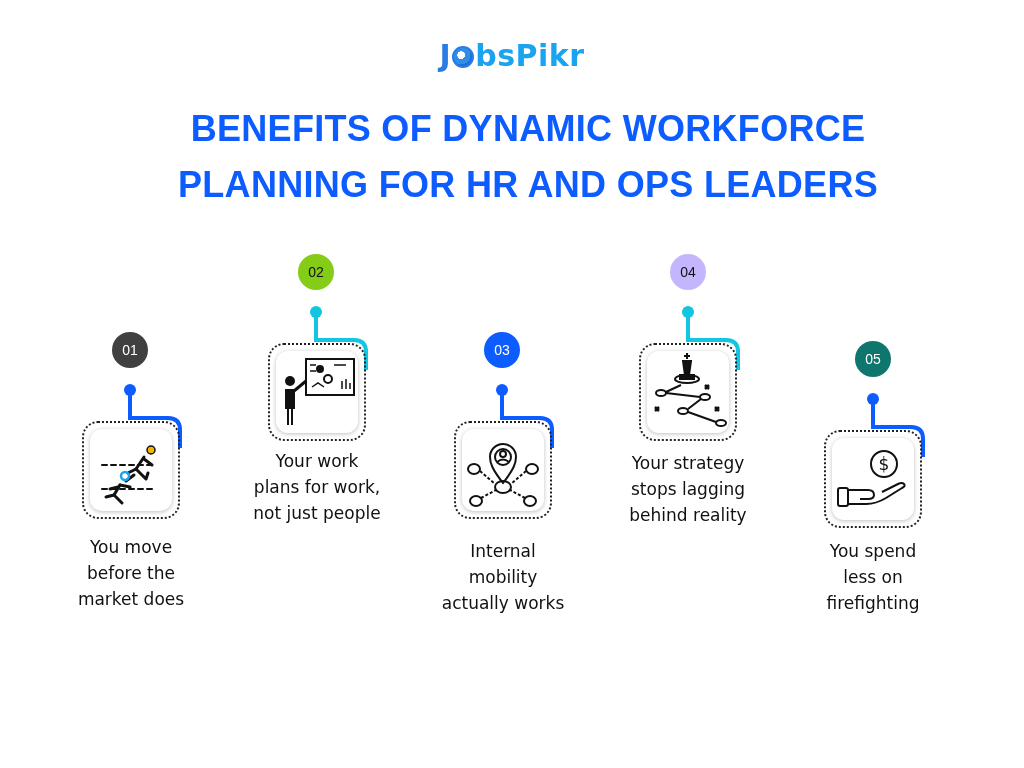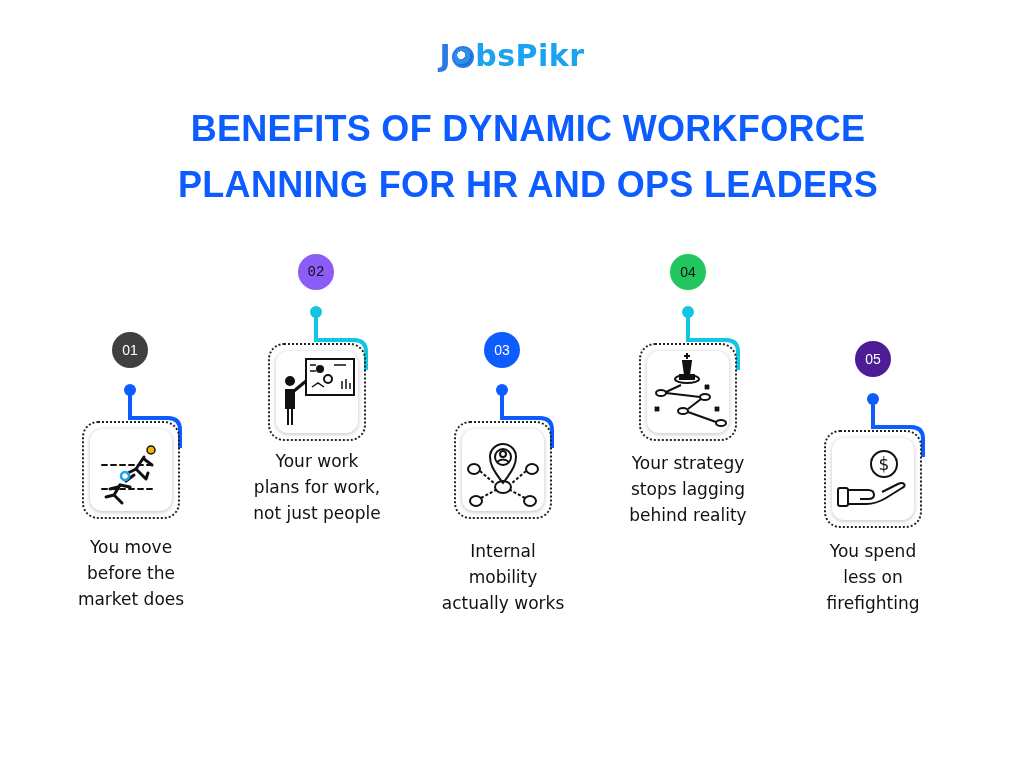--- a/index.html
+++ b/index.html
@@ -57,21 +57,21 @@
     </div>
   </div>
   <div class="caption" style="left:31px;top:534px;">
     <span>You move</span>
     <span>before the</span>
     <span>market does</span>
   </div>
 </div>
 
 <div>
-  <div class="badge cyan" style="left:298px;top:254px;background:#8b5cf6;font-family:Liberation Mono, monospace;">02</div>
+  <div class="badge cyan" style="left:298px;top:254px;background:#84cc16;">02</div>
   <svg class="connector" style="left:266px;top:302px;" width="110" height="80">
     <circle cx="50" cy="10" r="6" fill="#12c5e0"></circle>
     <path d="M50 10 V38 H88 Q100 38 100 50 V68" stroke="#12c5e0" stroke-width="4" fill="none"></path>
   </svg>
   <div class="box-outer" style="left:268px;top:343px;">
     <div class="box-inner">
       <svg width="82" height="82" viewBox="0 0 82 82">
         <rect x="30" y="8" width="48" height="36" fill="#fff" stroke="#111" stroke-width="2"></rect>
         <circle cx="44" cy="18" r="4" fill="#111"></circle>
         <circle cx="52" cy="28" r="4" fill="none" stroke="#111" stroke-width="2"></circle>
@@ -114,21 +114,21 @@
     </div>
   </div>
   <div class="caption" style="left:403px;top:538px;">
     <span>Internal</span>
     <span>mobility</span>
     <span>actually works</span>
   </div>
 </div>
 
 <div>
-  <div class="badge cyan" style="left:670px;top:254px;background:#22c55e;">04</div>
+  <div class="badge cyan" style="left:670px;top:254px;background:#c4b5fd;">04</div>
   <svg class="connector" style="left:638px;top:302px;" width="110" height="80">
     <circle cx="50" cy="10" r="6" fill="#12c5e0"></circle>
     <path d="M50 10 V38 H88 Q100 38 100 50 V68" stroke="#12c5e0" stroke-width="4" fill="none"></path>
   </svg>
   <div class="box-outer" style="left:639px;top:343px;">
     <div class="box-inner">
       <svg width="82" height="82" viewBox="0 0 82 82">
         <g stroke="#111" stroke-width="2" fill="none">
           <path d="M40 2 V8 M37 5 H43"></path>
           <path d="M36 10 H44 L42 24 H38 Z" fill="#111"></path>
@@ -145,21 +145,21 @@
     </div>
   </div>
   <div class="caption" style="left:588px;top:450px;">
     <span>Your strategy</span>
     <span>stops lagging</span>
     <span>behind reality</span>
   </div>
 </div>
 
 <div>
-  <div class="badge" style="left:855px;top:341px;background:#4c1d95;">05</div>
+  <div class="badge" style="left:855px;top:341px;background:#0f766e;">05</div>
   <svg class="connector" style="left:823px;top:389px;" width="110" height="80">
     <circle cx="50" cy="10" r="6" fill="#0d5cff"></circle>
     <path d="M50 10 V38 H88 Q100 38 100 50 V68" stroke="#0d5cff" stroke-width="4" fill="none"></path>
   </svg>
   <div class="box-outer" style="left:824px;top:430px;">
     <div class="box-inner">
       <svg width="82" height="82" viewBox="0 0 82 82">
         <g stroke="#111" stroke-width="2" fill="none" stroke-linejoin="round">
           <circle cx="52" cy="26" r="13"></circle>
           <text x="52" y="32" text-anchor="middle" font-size="17" fill="#111" stroke="none" font-family="DejaVu Sans, sans-serif">$</text>

